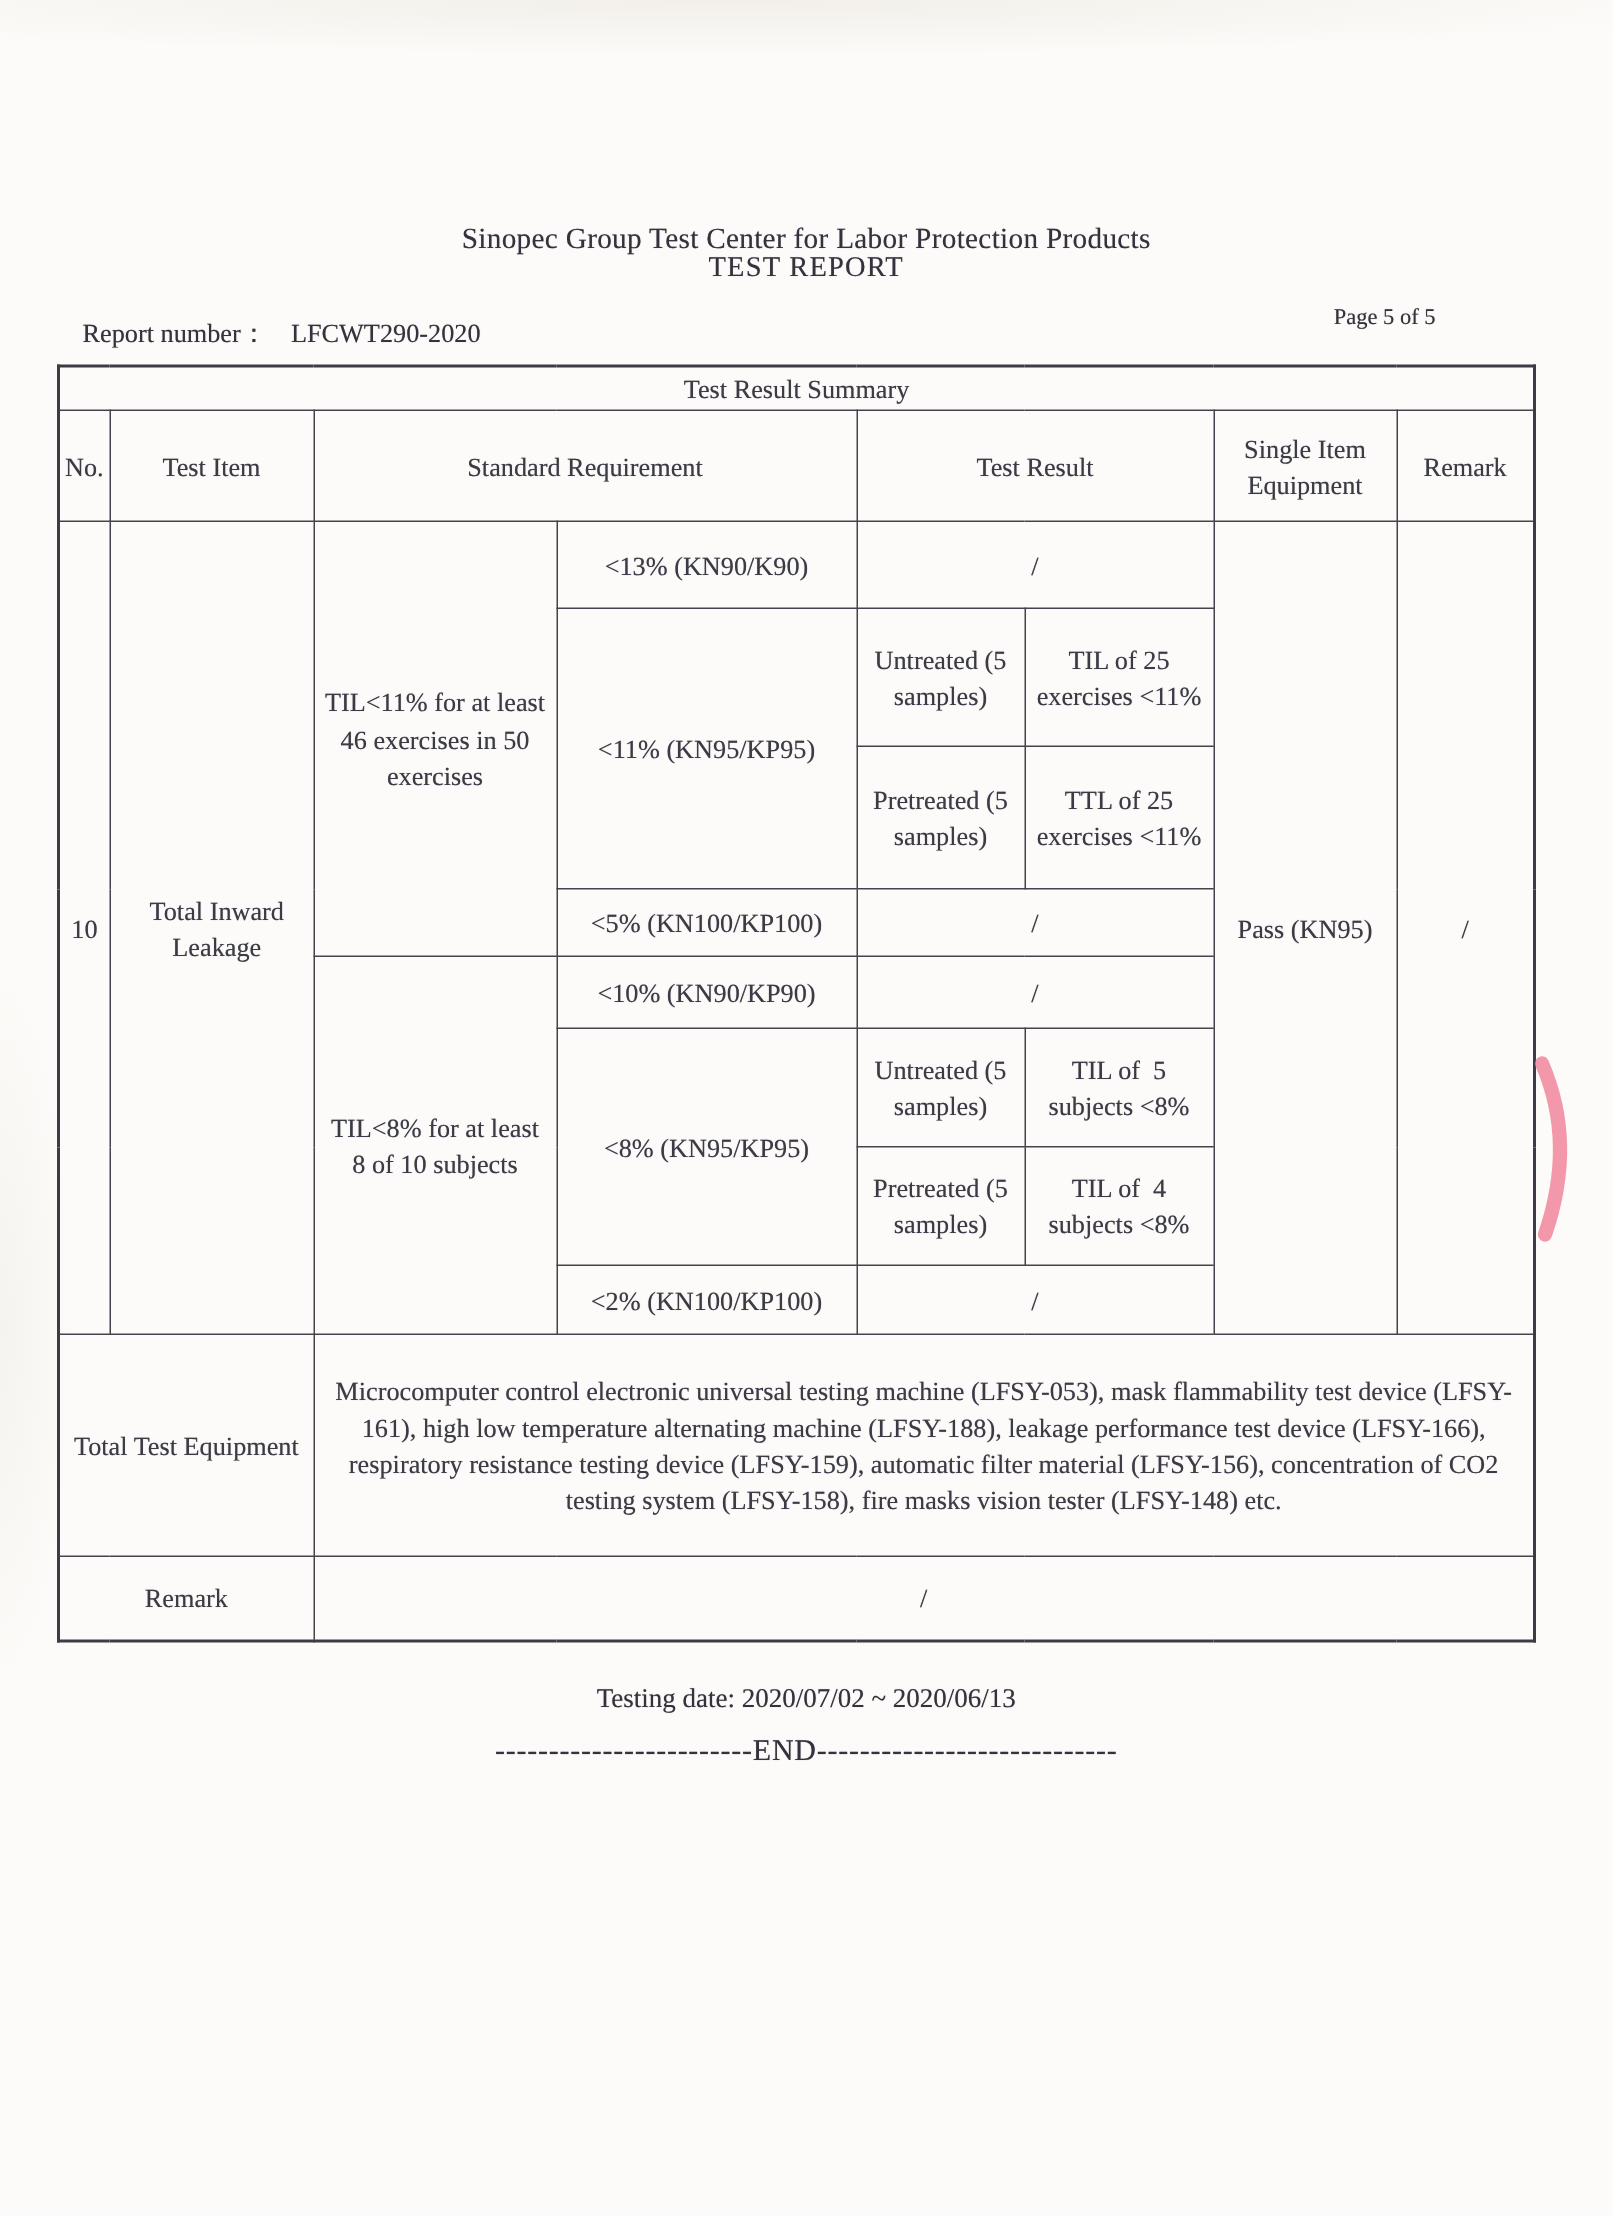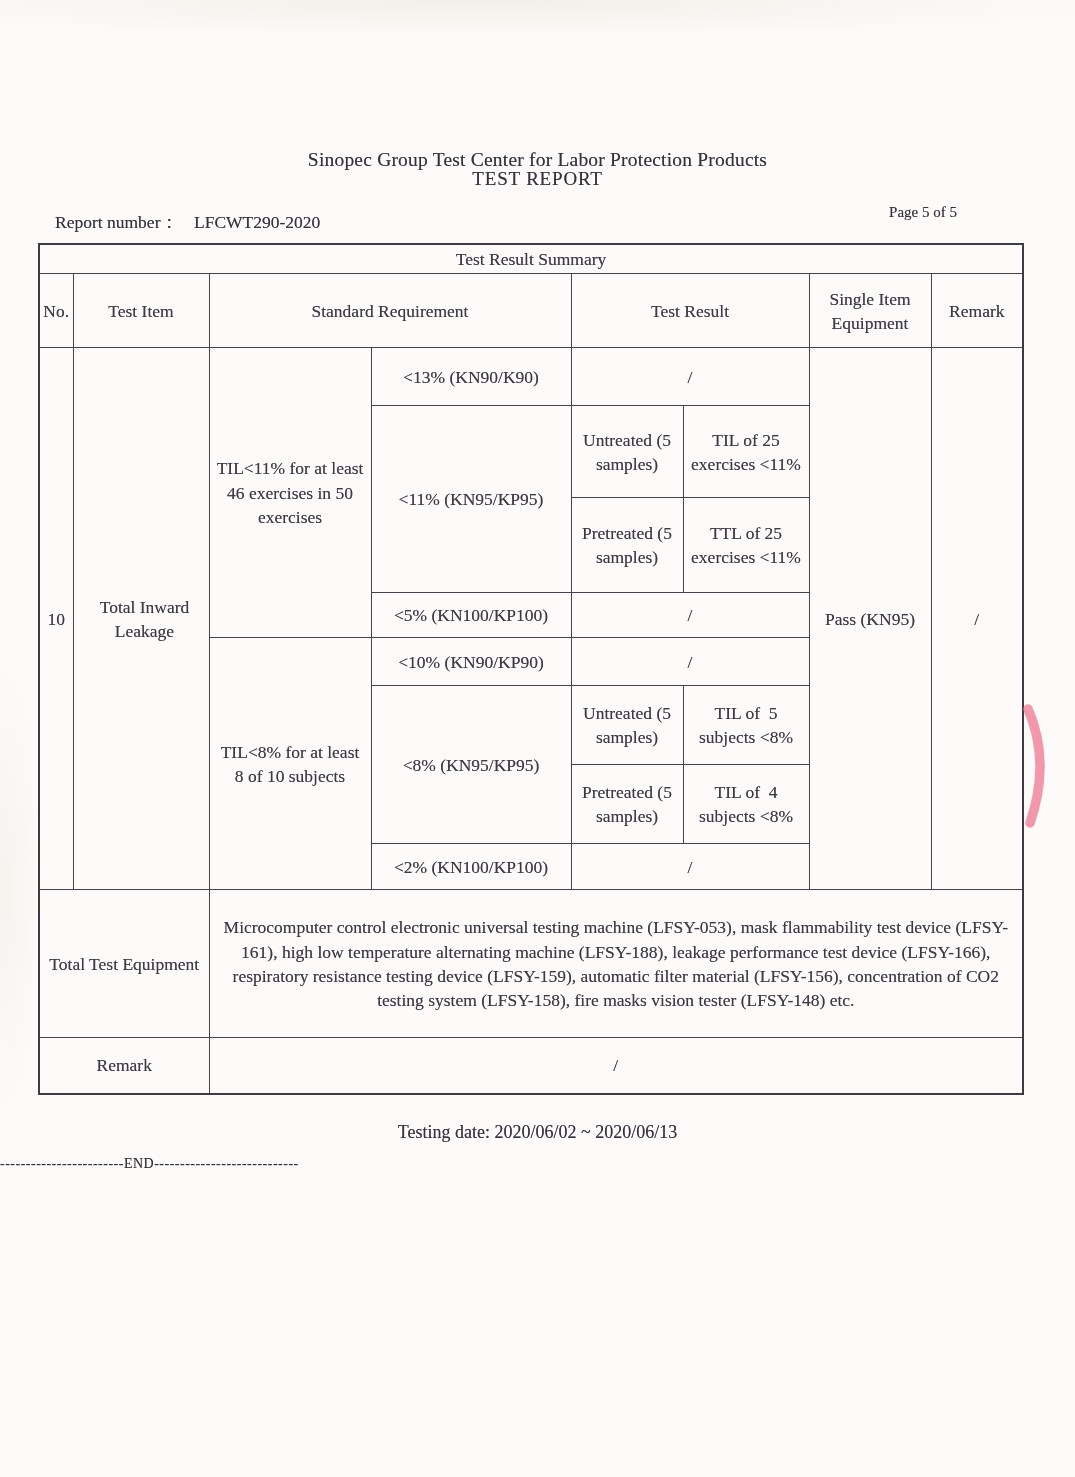--- a/index.html
+++ b/index.html
@@ -56,21 +56,21 @@
   td.equip{
     text-align:left;padding:8px 26px 8px 13px;line-height:1.58;vertical-align:middle;
   }
   td.label-cell{padding:2px 28px;}
   .footer-date{
     position:absolute;top:1122px;left:0;width:100%;
     text-align:center;font-size:18px;color:#34333d;
   }
   .footer-end{
     position:absolute;top:1156px;left:0;width:100%;
-    font-size:14px;letter-spacing:.5px;color:#34333d;
+    text-align:center;font-size:20px;letter-spacing:.5px;color:#34333d;
   }
   .red-mark{
     position:absolute;left:1019px;top:700px;width:40px;height:132px;
     pointer-events:none;
   }
 </style>
 </head>
 <body>
 
 <div class="sheet">
@@ -153,20 +153,20 @@
         <td colspan="2" class="label-cell">Total Test Equipment</td>
         <td colspan="6" class="equip">Microcomputer control electronic universal testing machine (LFSY-053), mask flammability test device (LFSY-161), high low temperature alternating machine (LFSY-188), leakage performance test device (LFSY-166), respiratory resistance testing device (LFSY-159), automatic filter material (LFSY-156), concentration of CO2 testing system (LFSY-158), fire masks vision tester (LFSY-148) etc.</td>
       </tr>
       <tr style="height:56px">
         <td colspan="2">Remark</td>
         <td colspan="6">/</td>
       </tr>
     </tbody>
   </table>
 
-  <div class="footer-date">Testing date: 2020/06/02 ~ 2020/06/13</div>
+  <div class="footer-date">Testing date: 2020/07/02 ~ 2020/06/13</div>
   <div class="footer-end">------------------------END----------------------------</div>
 
   <svg class="red-mark" viewBox="0 0 40 132" xmlns="http://www.w3.org/2000/svg">
     <path d="M 9 9 Q 32 62 11 123" fill="none" stroke="#ef7b95" stroke-width="9.5" stroke-linecap="round" opacity="0.78"></path>
   </svg>
 
 </div>
 
 </body></html>

